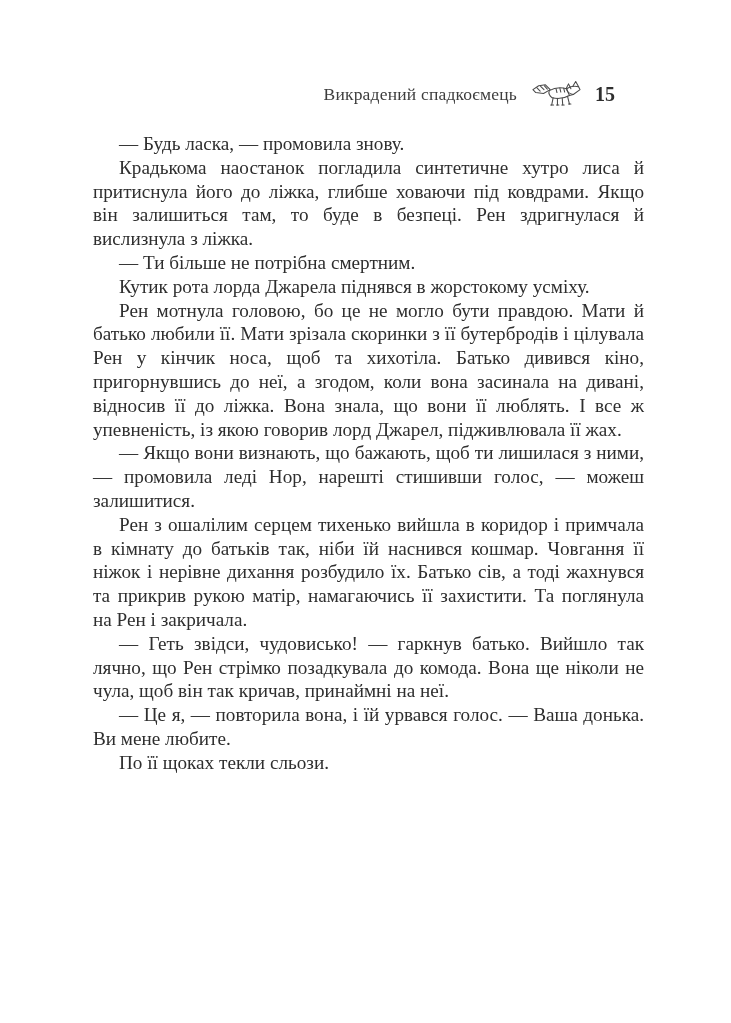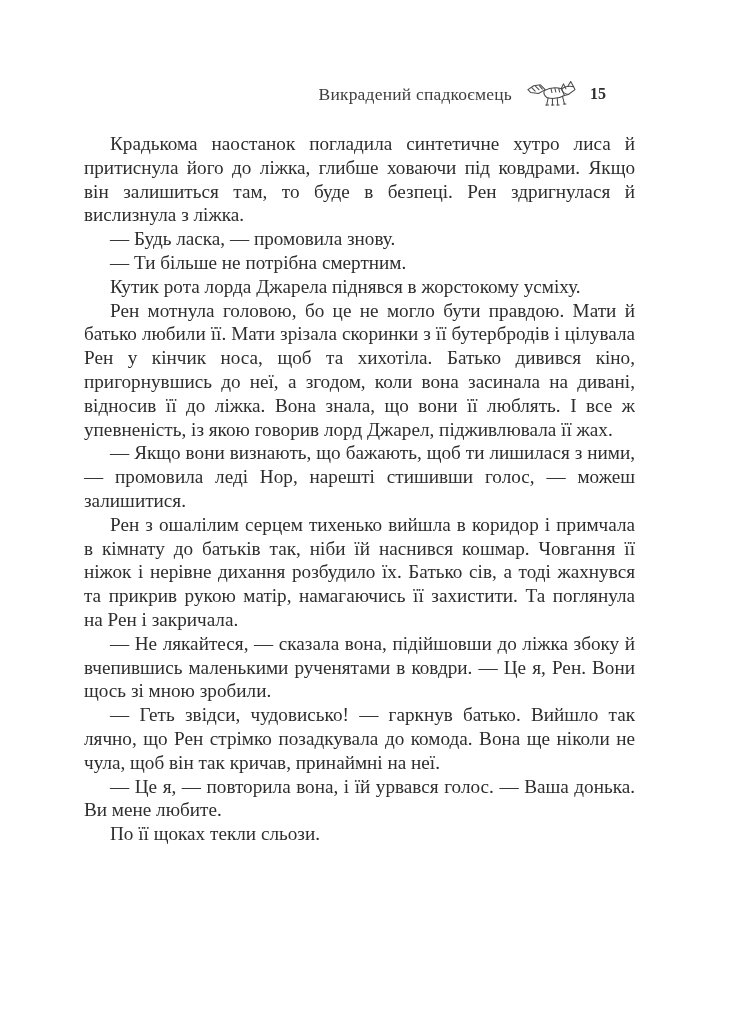--- a/index.html
+++ b/index.html
@@ -8,20 +8,21 @@
     background: #ffffff;
   }
   .page {
     position: relative;
     width: 705px;
     height: 1023px;
     background: #ffffff;
     font-family: "Liberation Serif", serif;
     color: #2e2e2e;
     overflow: hidden;
+    margin-left: 9px;
   }
   .running-header {
     position: absolute;
     top: 78px;
     right: 99px;
     display: flex;
     align-items: center;
     font-size: 17.5px;
     color: #3d3d3d;
     white-space: nowrap;
@@ -30,21 +31,21 @@
     letter-spacing: 0.2px;
   }
   .fox {
     margin: 0 10px 0 14px;
     display: inline-block;
     position: relative;
     top: 2px;
   }
   .folio {
     font-weight: bold;
-    font-size: 16px;
+    font-size: 20px;
     color: #2f2f2f;
     margin-left: 4px;
   }
   .text-block {
     position: absolute;
     top: 132px;
     left: 84px;
     width: 551px;
     font-size: 19.2px;
     line-height: 23.8px;
@@ -84,26 +85,25 @@
         <path d="M39 4 L41.5 9 M39 4 L36.5 9"></path>
         <path d="M46.5 1.5 L49.5 7 M46.5 1.5 L43.5 6.5"></path>
         <path d="M37 9 Q43 5.5 49.5 7 L51 10 L44 15 Q39 14 37.5 11 Z"></path>
         <path d="M44 15 L40 16"></path>
       </svg>
     </span>
     <span class="folio">15</span>
   </div>
 
   <div class="text-block">
+      <p class="para"><span>— Будь ласка, — промовила знову.</span></p>
       <p class="para"><span>Крадькома наостанок погладила синтетичне хутро лиса й притиснула його до ліжка, глибше ховаючи під ковдрами. Якщо він залишиться там, то буде в безпеці. Рен здригнулася й вислизнула з ліжка.</span></p>
-      <p class="para"><span>— Будь ласка, — промовила знову.</span></p>
       <p class="para"><span>— Ти більше не потрібна смертним.</span></p>
       <p class="para"><span>Кутик рота лорда Джарела піднявся в жорстокому усміху.</span></p>
       <p class="para"><span>Рен мотнула головою, бо це не могло бути правдою. Мати й батько </span><span class="em">любили</span><span> її. Мати зрізала скоринки з її бутербродів і цілувала Рен у кінчик носа, щоб та хихотіла. Батько дивився кіно, пригорнувшись до неї, а згодом, коли вона засинала на дивані, відносив її до ліжка. Вона знала, що вони її люблять. І все ж упевненість, із якою говорив лорд Джарел, підживлювала її жах.</span></p>
       <p class="para"><span>— Якщо вони визнають, що бажають, щоб ти лишилася з ними, — промовила леді Нор, нарешті стишивши голос, — можеш залишитися.</span></p>
       <p class="para"><span>Рен з ошалілим серцем тихенько вийшла в коридор і примчала в кімнату до батьків так, ніби їй наснився кошмар. Човгання її ніжок і нерівне дихання розбудило їх. Батько сів, а тоді жахнувся та прикрив рукою матір, намагаючись її захистити. Та поглянула на Рен і закричала.</span></p>
-      <p class="para"><span>— Не лякайтеся, — сказала вона, підійшовши до ліжка збоку й вчепившись маленькими рученятами в ковдри. — Це я, Рен. Вони щось зі мною зробили.</span></p>
       <p class="para"><span>— Геть звідси, чудовисько! — гаркнув батько. Вийшло так лячно, що Рен стрімко позадкувала до комода. Вона ще ніколи не чула, щоб він так кричав, принаймні на неї.</span></p>
       <p class="para"><span>— Це </span><span class="em">я</span><span>, — повторила вона, і їй урвався голос. — Ваша донька. Ви мене любите.</span></p>
       <p class="para"><span>По її щоках текли сльози.</span></p>
     </div>
 
 </div>
 
 </body></html>

